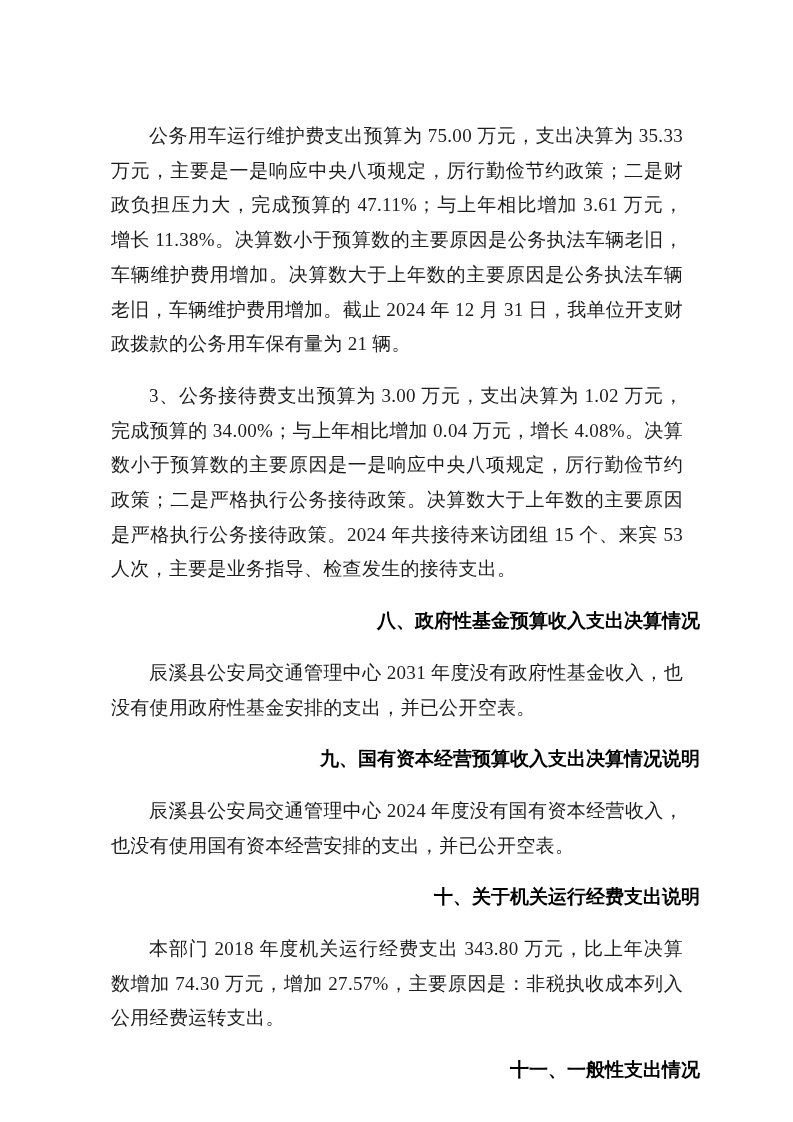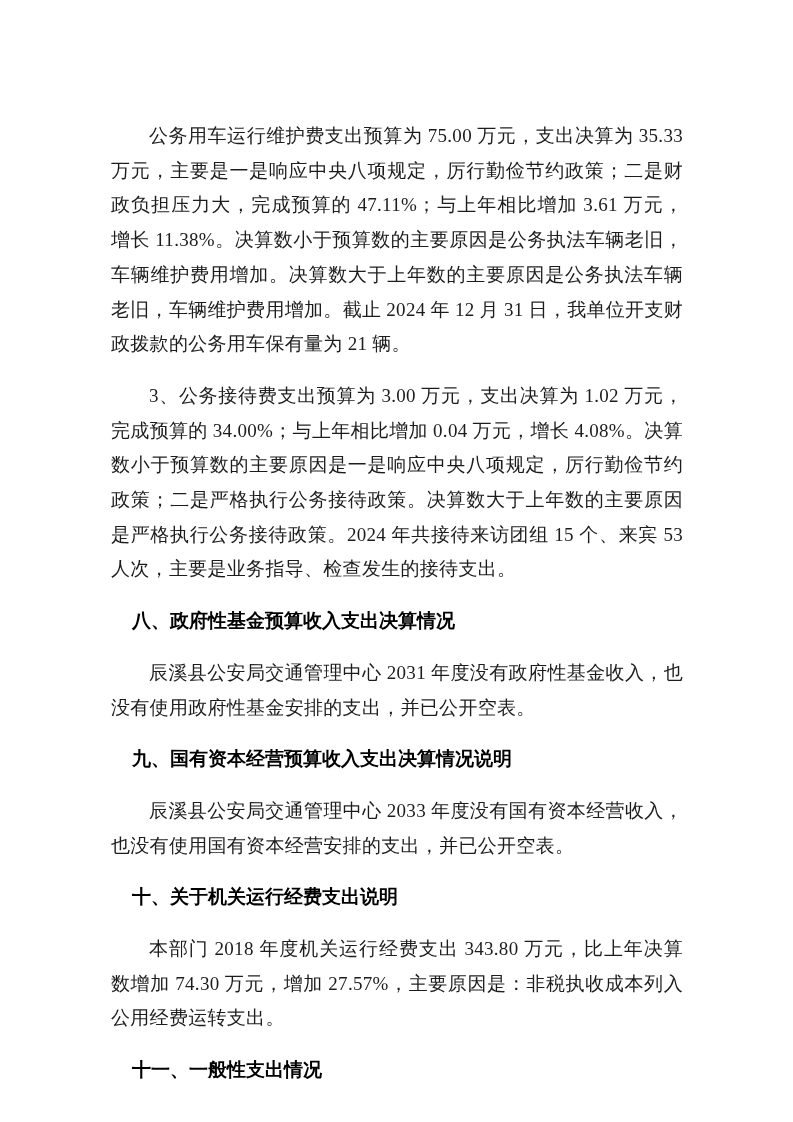--- a/index.html
+++ b/index.html
@@ -29,38 +29,38 @@
     word-break: break-all;
   }
   .heading {
     margin: 0;
     text-indent: 2em;
     font-family: "Liberation Sans", "DejaVu Sans", sans-serif;
     font-weight: 700;
     color: #000000;
     font-size: 19px;
     line-height: 34.7px;
-    text-align: left;
+    text-align: right;
   }
 </style>
 </head>
 <body>
 
 <div class="page">
   <p class="para">公务用车运行维护费支出预算为 75.00 万元，支出决算为 35.33 万元，主要是一是响应中央八项规定，厉行勤俭节约政策；二是财政负担压力大，完成预算的 47.11%；与上年相比增加 3.61 万元，增长 11.38%。决算数小于预算数的主要原因是公务执法车辆老旧，车辆维护费用增加。决算数大于上年数的主要原因是公务执法车辆老旧，车辆维护费用增加。截止 2024 年 12 月 31 日，我单位开支财政拨款的公务用车保有量为 21 辆。</p>
 
   <p class="para">3、公务接待费支出预算为 3.00 万元，支出决算为 1.02 万元，完成预算的 34.00%；与上年相比增加 0.04 万元，增长 4.08%。决算数小于预算数的主要原因是一是响应中央八项规定，厉行勤俭节约政策；二是严格执行公务接待政策。决算数大于上年数的主要原因是严格执行公务接待政策。2024 年共接待来访团组 15 个、来宾 53 人次，主要是业务指导、检查发生的接待支出。</p>
 
   <h2 class="heading">八、政府性基金预算收入支出决算情况</h2>
 
   <p class="para">辰溪县公安局交通管理中心 2031 年度没有政府性基金收入，也没有使用政府性基金安排的支出，并已公开空表。</p>
 
   <h2 class="heading">九、国有资本经营预算收入支出决算情况说明</h2>
 
-  <p class="para">辰溪县公安局交通管理中心 2033 年度没有国有资本经营收入，也没有使用国有资本经营安排的支出，并已公开空表。</p>
+  <p class="para">辰溪县公安局交通管理中心 2024 年度没有国有资本经营收入，也没有使用国有资本经营安排的支出，并已公开空表。</p>
 
   <h2 class="heading">十、关于机关运行经费支出说明</h2>
 
   <p class="para">本部门 2018 年度机关运行经费支出 343.80 万元，比上年决算数增加 74.30 万元，增加 27.57%，主要原因是：非税执收成本列入公用经费运转支出。</p>
 
   <h2 class="heading">十一、一般性支出情况</h2>
 
 </div>
 
 </body></html>

